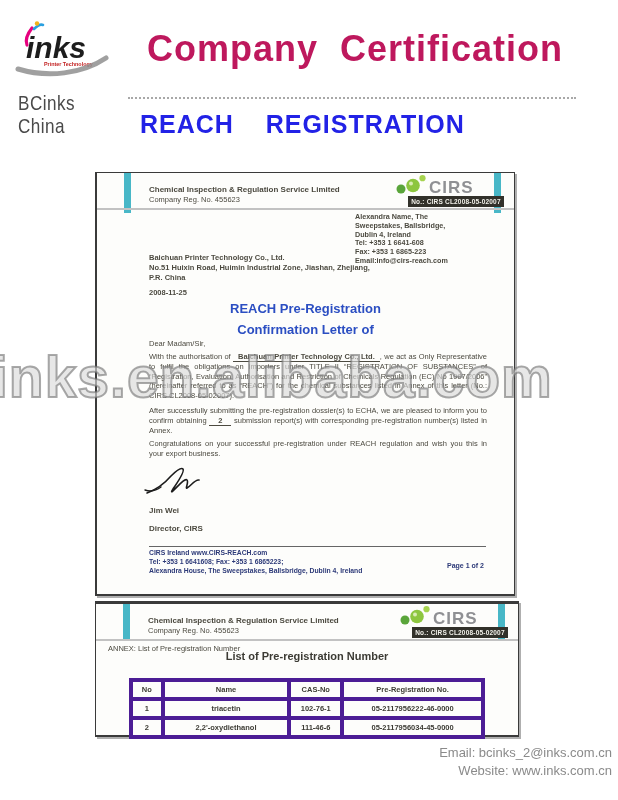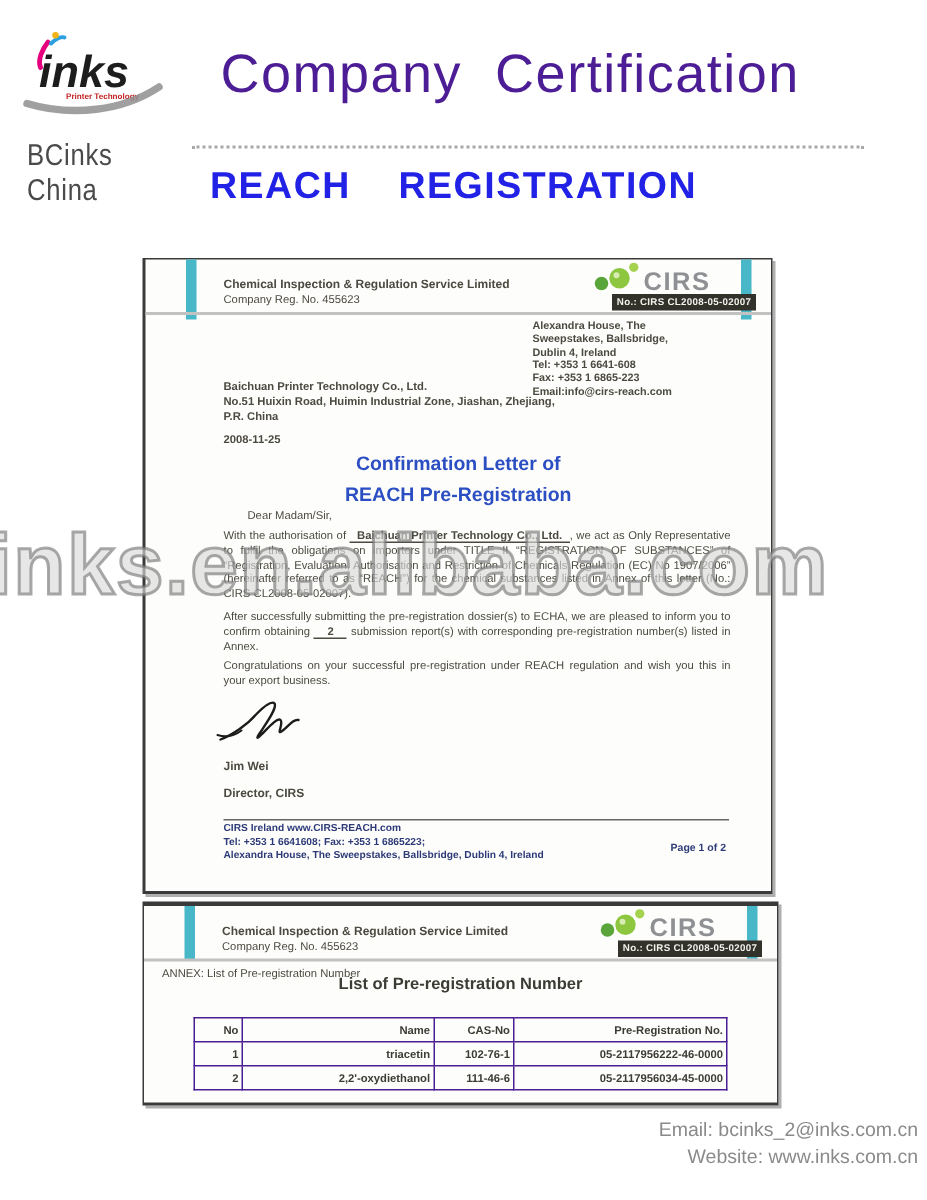--- a/index.html
+++ b/index.html
@@ -7,22 +7,22 @@
   .canvas {
     position:relative; width:618px; height:800px; background:#ffffff;
     font-family:"Liberation Sans", sans-serif; overflow:hidden;
   }
 
   
   .brand { position:absolute; left:10px; top:20px; width:120px; }
   .brand-name { position:absolute; left:8px; top:72px; font-size:18px; color:#4a4a4a;
                 letter-spacing:.5px; transform:scale(.95,1.12); transform-origin:left top; }
 
-  .main-title { position:absolute; left:147px; top:28px; font-size:36px; font-weight:normal;
-                color:#4c1d95; white-space:pre; letter-spacing:1px; }
+  .main-title { position:absolute; left:147px; top:28px; font-size:36px; font-weight:bold;
+                color:#be185d; white-space:pre; letter-spacing:1px; }
   .dotted-rule { position:absolute; left:128px; top:97px; width:448px; height:0;
                  border-top:2px dotted #a8a8a8; }
   .sub-title  { position:absolute; left:140px; top:110px; font-size:25px; font-weight:bold;
                 color:#2222e6; white-space:pre; letter-spacing:1px; }
 
   
   .sheet { position:absolute; background:#fdfdfb; border:1px solid #3a3a3a;
            box-shadow:2px 2px 0 rgba(110,110,110,.55); }
   #sheet1 { left:95px; top:172px; width:420px; height:424px;
             border-left-width:2px; border-bottom-width:2px; }
@@ -47,21 +47,21 @@
 
   .recipient { position:absolute; left:52px; top:80px; font-size:7.5px; font-weight:bold;
                color:#4c4a40; line-height:1.35; }
   .recipient span { display:block; }
   .date { position:absolute; left:52px; top:115px; font-size:7.5px; font-weight:bold; color:#4c4a40; }
 
   .letter-title { position:absolute; left:0; right:0; top:125px; text-align:center;
                   color:#2b4ec2; font-size:13px; font-weight:bold; line-height:1.65; }
   .letter-title span { display:block; }
 
-  .salute { position:absolute; left:68px; top:166px; font-size:7.5px; color:#4c4a40; }
+  .salute { position:absolute; left:52px; top:166px; font-size:7.5px; color:#4c4a40; }
   .para { position:absolute; left:52px; width:338px; font-size:7.5px; color:#4c4a40;
           text-align:justify; line-height:1.3; }
   #para1 { top:179px; } #para2 { top:233px; } #para3 { top:266px; }
   .u { font-weight:bold; border-bottom:1px solid #4c4a40; padding:0 5px; }
   .u2 { font-weight:bold; border-bottom:1px solid #4c4a40; padding:0 9px; }
 
   .sig-img { position:absolute; left:46px; top:290px; }
   .sig-name { position:absolute; left:52px; top:333px; font-size:8px; font-weight:bold; color:#4c4a40; }
   .sig-role { position:absolute; left:52px; top:351px; font-size:8px; font-weight:bold; color:#4c4a40; }
 
@@ -69,22 +69,22 @@
   .ftr { position:absolute; left:52px; top:376px; font-size:6.8px; color:#2d3a78; line-height:1.3;
          font-weight:600; }
   .ftr span { display:block; }
   .page-num { position:absolute; right:30px; top:389px; font-size:7px; color:#2d3a78; font-weight:600; }
 
   
   .annex { position:absolute; left:12px; top:40px; font-size:7.5px; font-weight:normal; color:#4c4a40; }
   .tbl-title { position:absolute; left:0; right:0; top:46px; text-align:center; font-size:11px;
                font-weight:bold; color:#3c3b34; }
   .reg-table { position:absolute; left:33px; top:74px; width:356px; border-collapse:collapse; }
-  .reg-table th, .reg-table td { border:1px solid #4c1d95; font-size:7.5px; color:#3c3b34;
-               text-align:right; padding:3px 2px; }
+  .reg-table th, .reg-table td { border:4px solid #4c1d95; font-size:7.5px; color:#3c3b34;
+               text-align:center; padding:3px 2px; }
   .reg-table th { font-weight:bold; }
   .col-no{width:9%;} .col-name{width:36%;} .col-cas{width:15%;} .col-pre{width:40%;}
   .endnote { position:absolute; left:0; right:0; top:120px; text-align:center; font-size:7.5px;
              font-weight:bold; color:#3c3b34; }
 
   
   .watermark { position:absolute; left:-8px; top:344px; width:660px; font-size:57px;
                font-weight:bold; white-space:nowrap; letter-spacing:1px; z-index:40;
                color:rgba(255,255,255,.45); -webkit-text-stroke:2px rgba(115,115,115,.6);
                text-shadow:0 0 1px rgba(130,130,130,.35); pointer-events:none; }
@@ -130,38 +130,38 @@
       <circle cx="21" cy="10.5" r="6.8" fill="#8dc63f"></circle>
       <circle cx="30.5" cy="3.2" r="3.1" fill="#a6d34f"></circle>
       <circle cx="19" cy="8.5" r="2" fill="#d9ecb4"></circle>
       <text x="37" y="18" font-family="Liberation Sans, sans-serif" font-size="17" font-weight="bold" fill="#8f9093" letter-spacing="1">CIRS</text>
     </svg>
 
     <div class="badge">No.: CIRS CL2008-05-02007</div>
     <div class="hdr-line"></div>
 
     <div class="addr">
-      <span>Alexandra House, The</span>
+      <span>Alexandra Name, The</span>
       <span>Sweepstakes, Ballsbridge,</span>
       <span>Dublin 4, Ireland</span>
       <span>Tel: +353 1 6641-608</span>
       <span>Fax: +353 1 6865-223</span>
       <span>Email:info@cirs-reach.com</span>
     </div>
 
     <div class="recipient">
       <span>Baichuan Printer Technology Co., Ltd.</span>
       <span>No.51 Huixin Road, Huimin Industrial Zone, Jiashan, Zhejiang,</span>
       <span>P.R. China</span>
     </div>
     <div class="date">2008-11-25</div>
 
     <div class="letter-title">
+      <span>REACH Pre-Registration</span>
       <span>Confirmation Letter of</span>
-      <span>REACH Pre-Registration</span>
     </div>
 
     <div class="salute">Dear Madam/Sir,</div>
 
     <div class="para" id="para1"><span>With the authorisation of</span> <span class="u">Baichuan Printer Technology Co., Ltd.</span><span>, we act as Only Representative to fulfil the obligations on importers under TITLE II “REGISTRATION OF SUBSTANCES” of “Registration, Evaluation, Authorisation and Restriction of Chemicals Regulation (EC) No 1907/2006” (hereinafter referred to as “REACH”) for the chemical substances listed in Annex of this letter (No.: CIRS CL2008-05-02007).</span></div>
 
     <div class="para" id="para2"><span>After successfully submitting the pre-registration dossier(s) to ECHA, we are pleased to inform you to confirm obtaining</span> <span class="u2">2</span> <span>submission report(s) with corresponding pre-registration number(s) listed in Annex.</span></div>
 
     <div class="para" id="para3">Congratulations on your successful pre-registration under REACH regulation and wish you this in your export business.</div>
 

